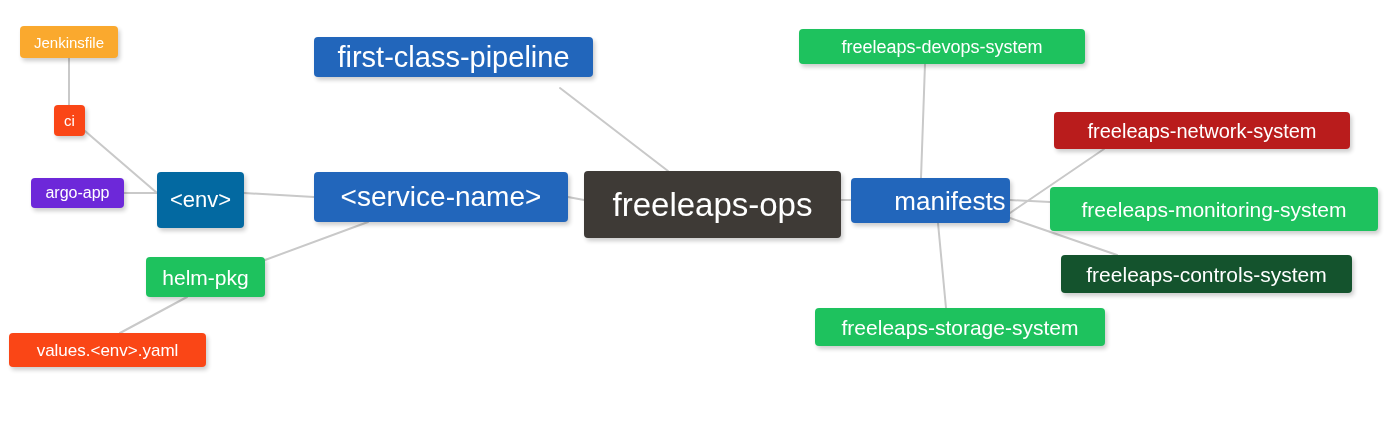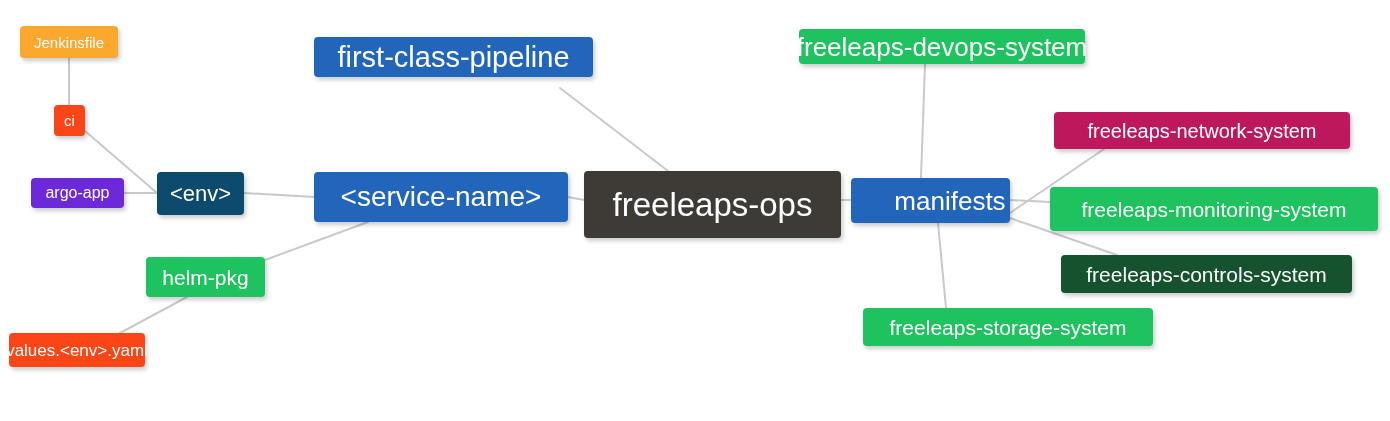--- a/index.html
+++ b/index.html
@@ -60,50 +60,50 @@
   <div id="node-layer">
       <div class="node" style="left: 20px; top: 26px; width: 98px; height: 32px; background: rgb(250, 169, 46); font-size: 15px; color: rgb(255, 255, 255);">
         <span>Jenkinsfile</span>
       </div>
       <div class="node" style="left: 54px; top: 105px; width: 31px; height: 31px; background: rgb(250, 70, 22); font-size: 15px; color: rgb(255, 255, 255);">
         <span>ci</span>
       </div>
       <div class="node" style="left: 31px; top: 178px; width: 93px; height: 30px; background: #6d28d9; font-size: 16px; color: rgb(255, 255, 255);">
         <span>argo-app</span>
       </div>
-      <div class="node" style="left: 157px; top: 172px; width: 87px; height: 43px; background: #0c4a6e; font-size: 22px; color: rgb(255, 255, 255);">
+      <div class="node" style="left: 157px; top: 172px; width: 87px; height: 56px; background: #0369a1; font-size: 22px; color: rgb(255, 255, 255);">
         <span>&lt;env&gt;</span>
       </div>
       <div class="node" style="left: 146px; top: 257px; width: 119px; height: 40px; background: rgb(30, 194, 94); font-size: 21px; color: rgb(255, 255, 255);">
         <span>helm-pkg</span>
       </div>
-      <div class="node" style="left: 9px; top: 333px; width: 136px; height: 34px; background: rgb(250, 70, 22); font-size: 17px; color: rgb(255, 255, 255);">
+      <div class="node" style="left: 9px; top: 333px; width: 197px; height: 34px; background: rgb(250, 70, 22); font-size: 17px; color: rgb(255, 255, 255);">
         <span>values.&lt;env&gt;.yaml</span>
       </div>
       <div class="node" style="left: 314px; top: 37px; width: 279px; height: 40px; background: rgb(34, 102, 187); font-size: 29px; color: rgb(255, 255, 255);">
         <span>first-class-pipeline</span>
       </div>
       <div class="node" style="left: 314px; top: 172px; width: 254px; height: 50px; background: rgb(34, 102, 187); font-size: 28px; color: rgb(255, 255, 255);">
         <span>&lt;service-name&gt;</span>
       </div>
       <div class="node" style="left: 584px; top: 171px; width: 257px; height: 67px; background: rgb(62, 58, 54); font-size: 33px; color: rgb(255, 255, 255);">
         <span>freeleaps-ops</span>
       </div>
       <div class="node" style="left: 851px; top: 178px; width: 159px; height: 45px; background: rgb(34, 102, 187); font-size: 26px; color: rgb(255, 255, 255); padding-left: 39px;">
         <span>manifests</span>
       </div>
-      <div class="node" style="left: 799px; top: 29px; width: 286px; height: 35px; background: rgb(30, 194, 94); font-size: 26px; color: rgb(255, 255, 255);">
+      <div class="node" style="left: 799px; top: 29px; width: 286px; height: 35px; background: rgb(30, 194, 94); font-size: 18px; color: rgb(255, 255, 255);">
         <span>freeleaps-devops-system</span>
       </div>
-      <div class="node" style="left: 1054px; top: 112px; width: 296px; height: 37px; background: #be185d; font-size: 20px; color: rgb(255, 255, 255);">
+      <div class="node" style="left: 1054px; top: 112px; width: 296px; height: 37px; background: #b91c1c; font-size: 20px; color: rgb(255, 255, 255);">
         <span>freeleaps-network-system</span>
       </div>
       <div class="node" style="left: 1050px; top: 187px; width: 328px; height: 44px; background: rgb(30, 194, 94); font-size: 21px; color: rgb(255, 255, 255);">
         <span>freeleaps-monitoring-system</span>
       </div>
       <div class="node" style="left: 1061px; top: 255px; width: 291px; height: 38px; background: #14532d; font-size: 21px; color: rgb(255, 255, 255);">
         <span>freeleaps-controls-system</span>
       </div>
-      <div class="node" style="left: 815px; top: 308px; width: 290px; height: 38px; background: rgb(30, 194, 94); font-size: 21px; color: rgb(255, 255, 255); margin-left: 48px;">
+      <div class="node" style="left: 815px; top: 308px; width: 290px; height: 38px; background: rgb(30, 194, 94); font-size: 21px; color: rgb(255, 255, 255);">
         <span>freeleaps-storage-system</span>
       </div>
     </div>
 </div>
 
 </body></html>

